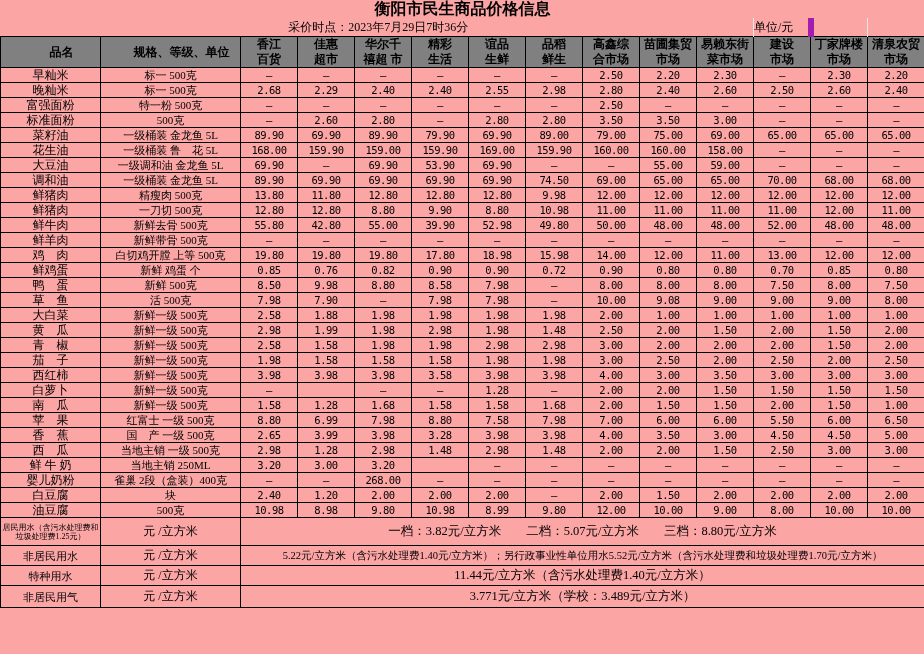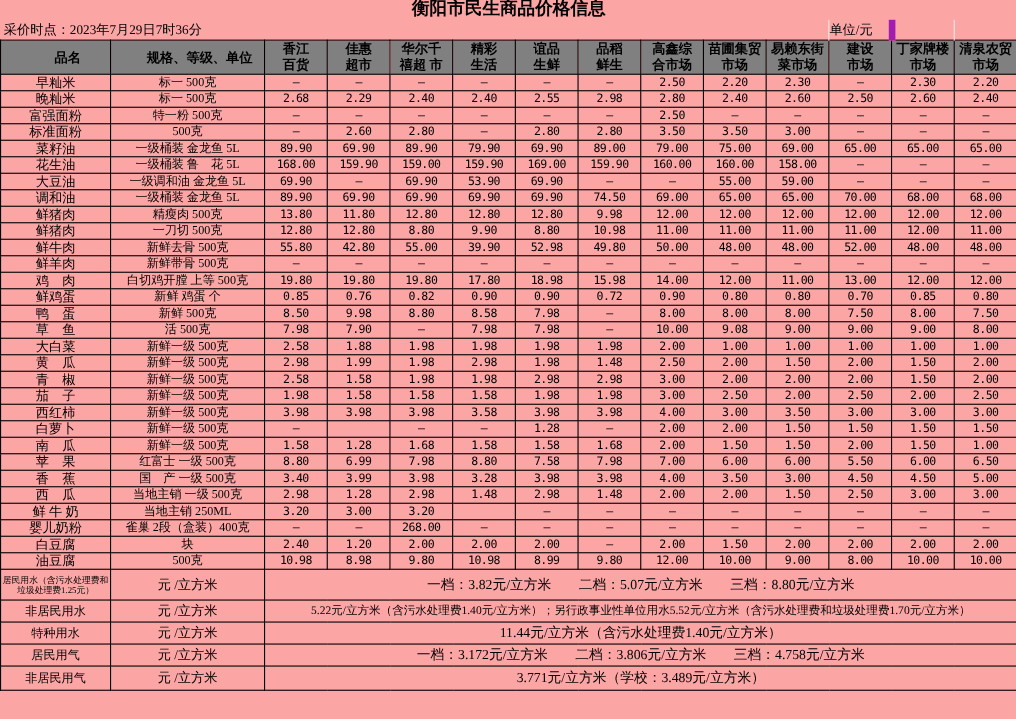--- a/index.html
+++ b/index.html
@@ -3,21 +3,21 @@
 <meta charset="utf-8">
 <style>
   html,body{margin:0;padding:0;background:#fff;}
   .sheet{width:924px;height:654px;background:#fca5a5;overflow:hidden;}
   table{border-collapse:collapse;table-layout:fixed;width:924px;
         font-family:"Liberation Serif","DejaVu Serif",serif;color:#000;}
   td,th{padding:0;margin:0;overflow:hidden;}
   
   .title-row td{height:18px;text-align:center;font-weight:bold;font-size:16px;line-height:18px;}
   .meta-row td{height:18px;font-size:12px;line-height:18px;}
-  .meta-left{text-align:left;padding-left:3px;}
+  .meta-left{text-align:center;padding-left:3px;}
   .unit-cell{font-size:11px;text-align:left;border-left:1px solid #e8e8e8;border-right:6px solid #a21caf;}
   .ghost-cell{border-right:1px solid #e8e8e8;}
   
   thead.grid th{background:#808080;border:1px solid #000;font-weight:bold;
        font-size:12px;line-height:15px;text-align:center;vertical-align:middle;}
   .name-th{font-size:13px;padding-left:22px;}
   
   tbody td{border:1px solid #000;text-align:center;font-size:11px;line-height:13px;
        white-space:nowrap;vertical-align:middle;}
   tr.product-row{height:15px;}
@@ -499,21 +499,21 @@
           <td class="price-td">7.00</td>
           <td class="price-td">6.00</td>
           <td class="price-td">6.00</td>
           <td class="price-td">5.50</td>
           <td class="price-td">6.00</td>
           <td class="price-td">6.50</td>
         </tr>
         <tr class="product-row">
           <td class="name-td">香　蕉</td>
           <td class="spec-td">国　产  一级  500克</td>
-          <td class="price-td">3.40</td>
+          <td class="price-td">2.65</td>
           <td class="price-td">3.99</td>
           <td class="price-td">3.98</td>
           <td class="price-td">3.28</td>
           <td class="price-td">3.98</td>
           <td class="price-td">3.98</td>
           <td class="price-td">4.00</td>
           <td class="price-td">3.50</td>
           <td class="price-td">3.00</td>
           <td class="price-td">4.50</td>
           <td class="price-td">4.50</td>
@@ -607,25 +607,20 @@
         <tr class="utility-row u1">
           <td class="name-td">非居民用水</td>
           <td class="spec-td">元 /立方米</td>
           <td class="merged-td" colspan="12">5.22元/立方米（含污水处理费1.40元/立方米）；另行政事业性单位用水5.52元/立方米（含污水处理费和垃圾处理费1.70元/立方米）</td>
         </tr>
         <tr class="utility-row u2">
           <td class="name-td">特种用水</td>
           <td class="spec-td">元 /立方米</td>
           <td class="merged-td" colspan="12">11.44元/立方米（含污水处理费1.40元/立方米）</td>
         </tr>
-        <tr class="utility-row u4">
-          <td class="name-td">居民用气</td>
-          <td class="spec-td">元 /立方米</td>
-          <td class="merged-td" colspan="12">一档：3.172元/立方米　　二档：3.806元/立方米　　三档：4.758元/立方米</td>
-        </tr>
         <tr class="utility-row u5">
           <td class="name-td">非居民用气</td>
           <td class="spec-td">元 /立方米</td>
           <td class="merged-td" colspan="12">3.771元/立方米（学校：3.489元/立方米）</td>
         </tr>
       </tbody>
   </table>
 </div>
 
 </body></html>

